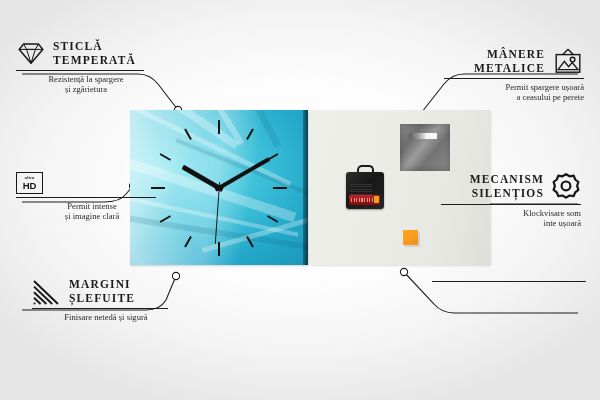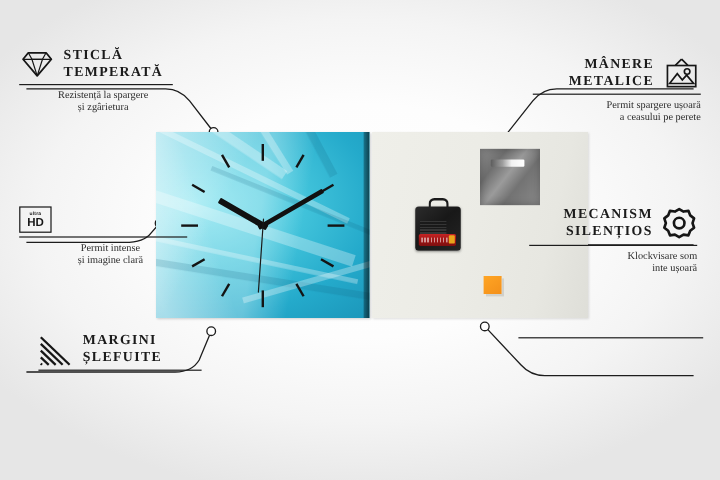--- a/index.html
+++ b/index.html
@@ -276,20 +276,21 @@
           <path d="M2,7.6 L20.2,25"></path>
           <path d="M2,13.2 L14.4,25"></path>
           <path d="M2,18.8 L8.6,25"></path>
           <path d="M2,24 L3,25"></path>
         </g>
       </svg>
       <div class="title">MARGINI
 ȘLEFUITE</div>
     </div>
     <div class="rule" style="width:136px;"></div>
+    <div class="desc">Finisare netedă și sigură</div>
   </div>
 
   <div class="feat right" style="right:16px; top:48px; width:152px;">
     <div class="head">
       <div class="title">MÂNERE
 METALICE</div>
       <svg class="ico" width="32" height="27" viewBox="0 0 32 27">
         <g fill="none" stroke="#161616" stroke-width="1.4">
           <path d="M16,1.3 L10.8,6.4 M16,1.3 L21.2,6.4"></path>
           <rect x="4.2" y="6.6" width="23.6" height="17.6"></rect>

